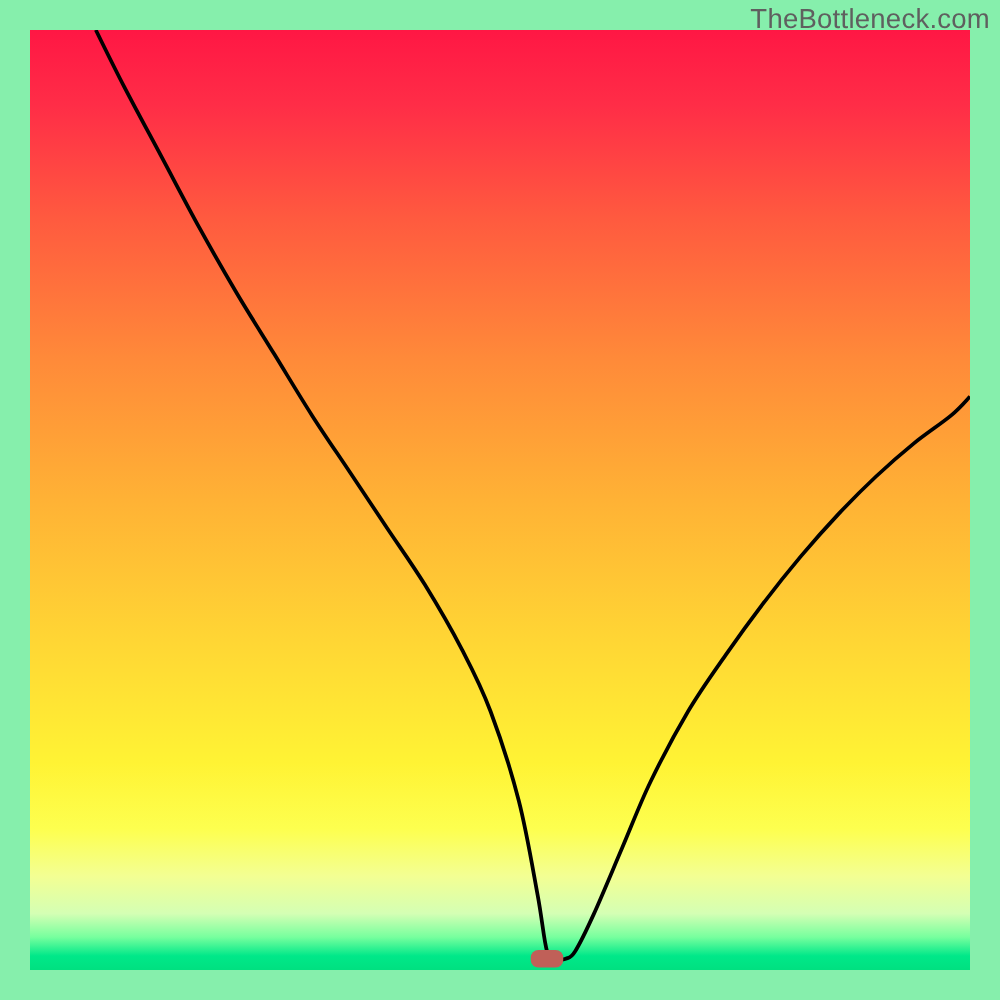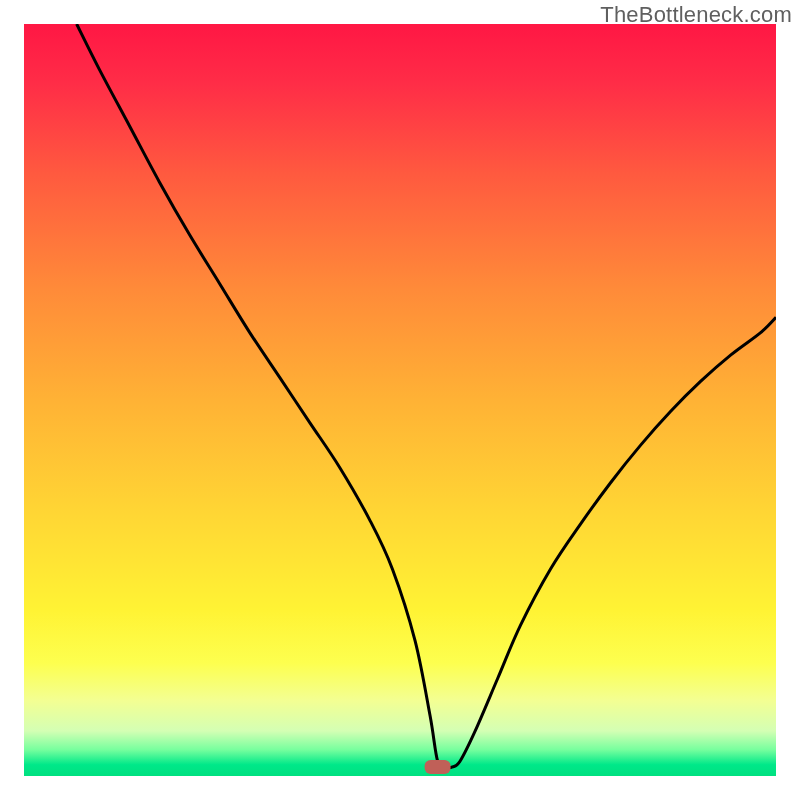--- a/index.html
+++ b/index.html
@@ -10,21 +10,21 @@
     background: #000;
     overflow: hidden;
     font-family: Arial, Helvetica, sans-serif;
   }
   .frame {
     position: absolute;
     top: 0;
     left: 0;
     width: 800px;
     height: 800px;
-    background: #ffffff;
+    background: #86efac;
   }
   .watermark {
     position: absolute;
     top: 2px;
     right: 8px;
     color: #5f5f5f;
     font-size: 22px;
     font-weight: 500;
     letter-spacing: 0.2px;
     z-index: 20;

